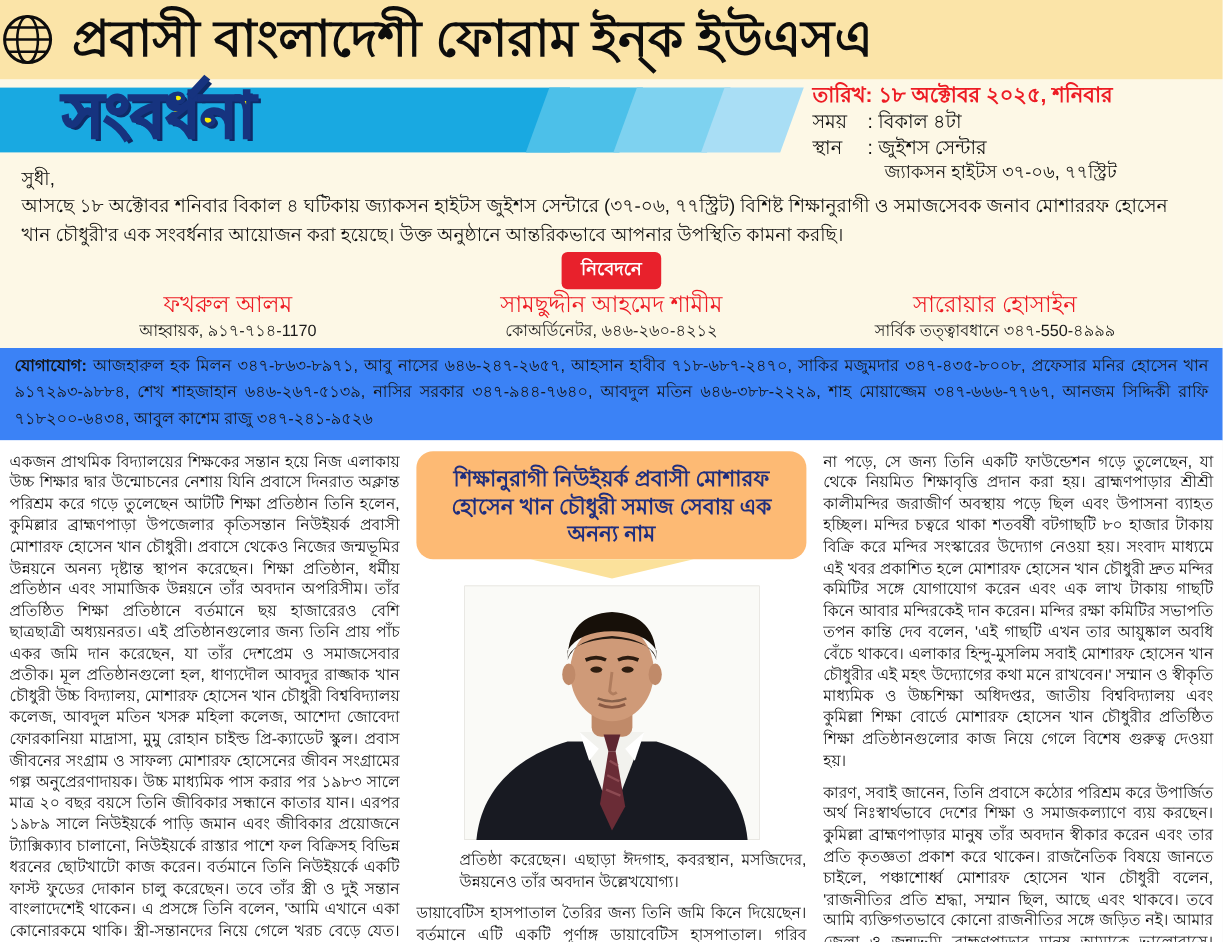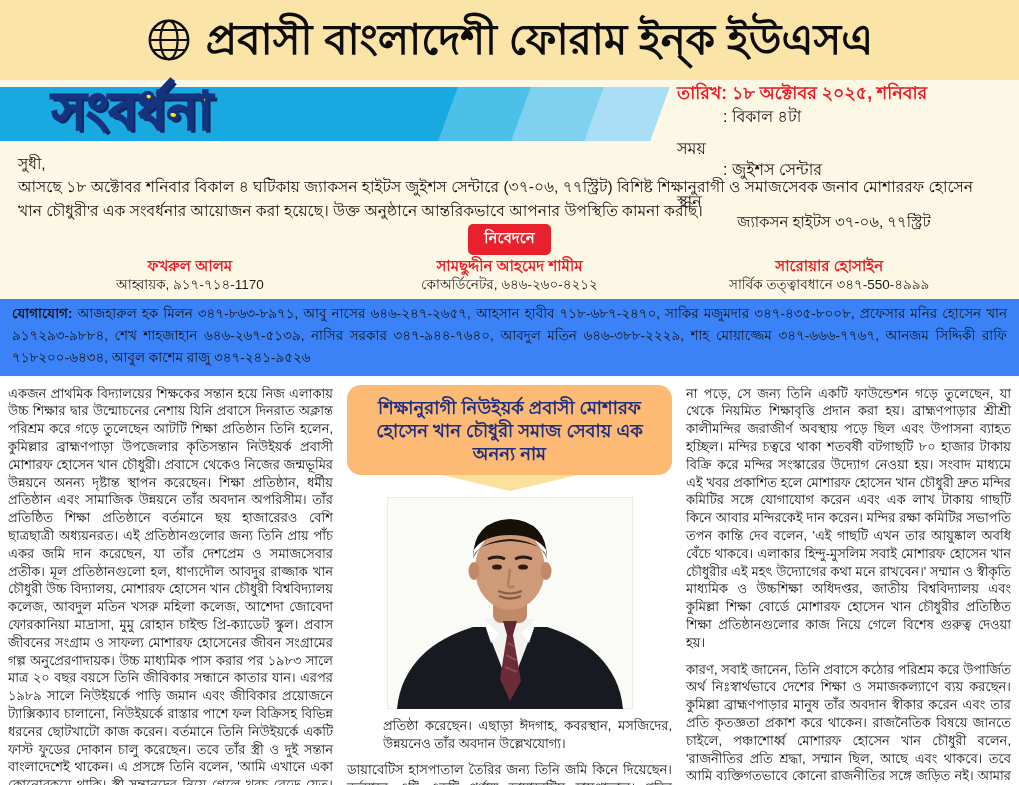--- a/index.html
+++ b/index.html
@@ -5,22 +5,22 @@
   html,body{margin:0;padding:0;background:#e9e9e9;}
   .page{
     width:1019px;height:785px;position:relative;overflow:hidden;
     background:#ffffff;margin:0 auto;
     font-family:"Liberation Sans","DejaVu Sans",sans-serif;
     color:#111;
   }
   
   .top-cream{background:#fdf8e6;}
   .header-band{
-    height:80px;background:#fbe4a8;
-    display:flex;align-items:center;justify-content:center;gap:14px;
+    height:66px;background:#fbe4a8;
+    display:flex;align-items:center;justify-content:flex-start;gap:14px;
   }
   .org-title{
     font-size:42px;font-weight:bold;color:#0d0d0d;letter-spacing:0;
     line-height:1;white-space:nowrap;
   }
   .globe{width:46px;height:46px;flex:0 0 auto;}
   
   .sub-band{position:relative;height:70px;}
   .banner-wrap{position:absolute;left:0;top:7px;width:660px;height:54px;}
   .b-main{position:absolute;left:0;top:0;width:475px;height:100%;background:#19a9e1;}
@@ -31,34 +31,34 @@
   .banner-title{
     position:absolute;left:52px;top:-8px;
     font-size:52px;font-weight:bold;color:#f9ed00;
     -webkit-text-stroke:2px #16337f;
     text-shadow:3px 3px 0 #0e2a66;
     line-height:1.25;white-space:nowrap;
   }
   .event-info{position:absolute;right:10px;top:2px;width:332px;font-size:16px;line-height:1.32;}
   .event-date{color:#ed1c24;font-weight:bold;font-size:17.5px;margin-bottom:1px;}
   .ev-row{display:flex;}
-  .ev-label{width:46px;flex:0 0 auto;margin-top:32px;}
+  .ev-label{width:46px;flex:0 0 auto;}
   .ev-value{flex:1;}
   .ev-address{padding-left:60px;font-size:15px;}
   
   .intro{padding:2px 18px 0;font-size:15.5px;line-height:1.5;text-align:left;}
   .badge-row{text-align:center;margin-top:2px;}
   .badge{
     display:inline-block;background:#e8212c;color:#ffffff;
     font-size:15px;font-weight:bold;padding:2px 16px 4px;border-radius:5px;
   }
   
   .organizers{display:flex;justify-content:space-between;padding:2px 30px 6px;}
   .org-card{text-align:center;flex:1;}
-  .org-name{color:#ed1c24;font-weight:bold;font-size:15px;line-height:1.25;}
+  .org-name{color:#ed1c24;font-weight:normal;font-size:19px;line-height:1.25;}
   .org-role{color:#1c1c1c;font-size:13.5px;line-height:1.3;}
   
   .contact-strip{
     background:#3b82f6;padding:4px 12px 7px;
     font-size:13.5px;line-height:1.62;text-align:justify;color:#141414;
   }
   .contact-label{font-weight:bold;}
   
   .article{display:flex;gap:14px;padding:9px 8px 0;background:#ffffff;}
   .col{flex:1;min-width:0;text-align:justify;font-size:13px;line-height:1.37;color:#101010;}

